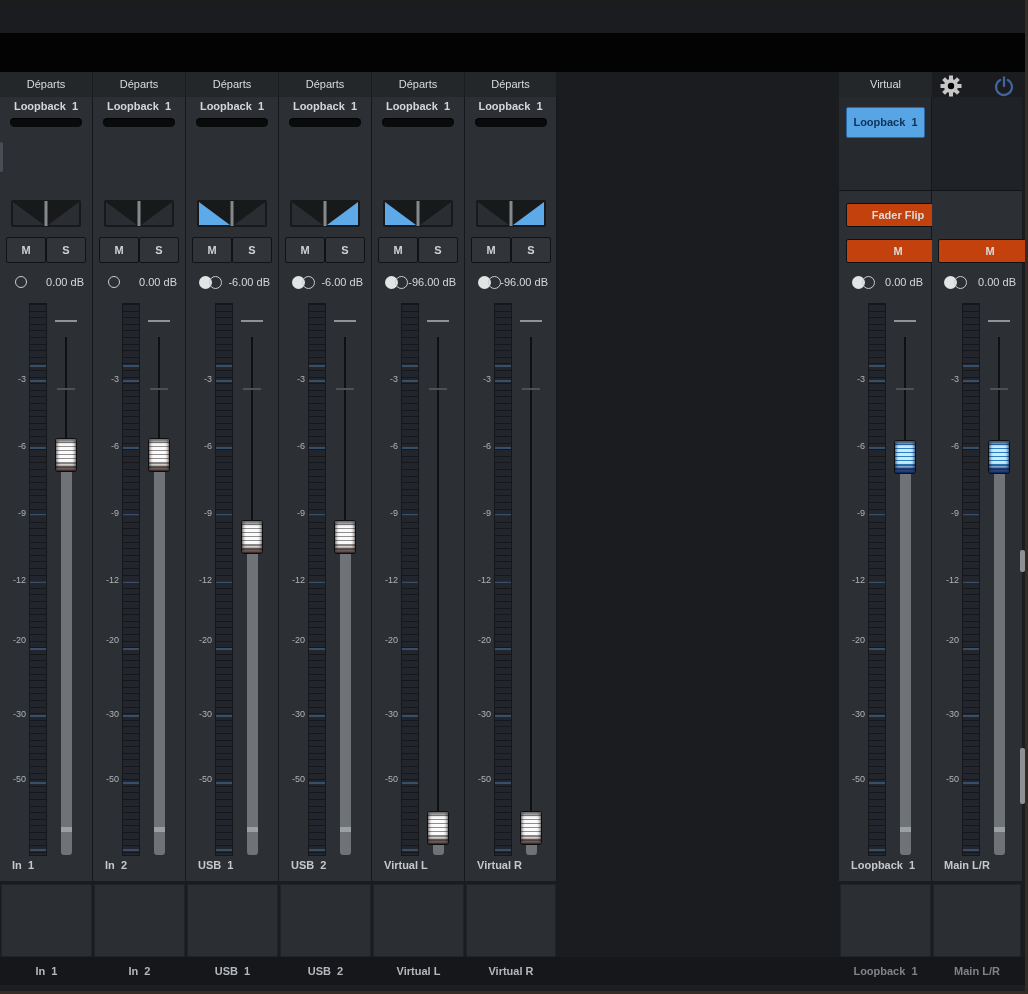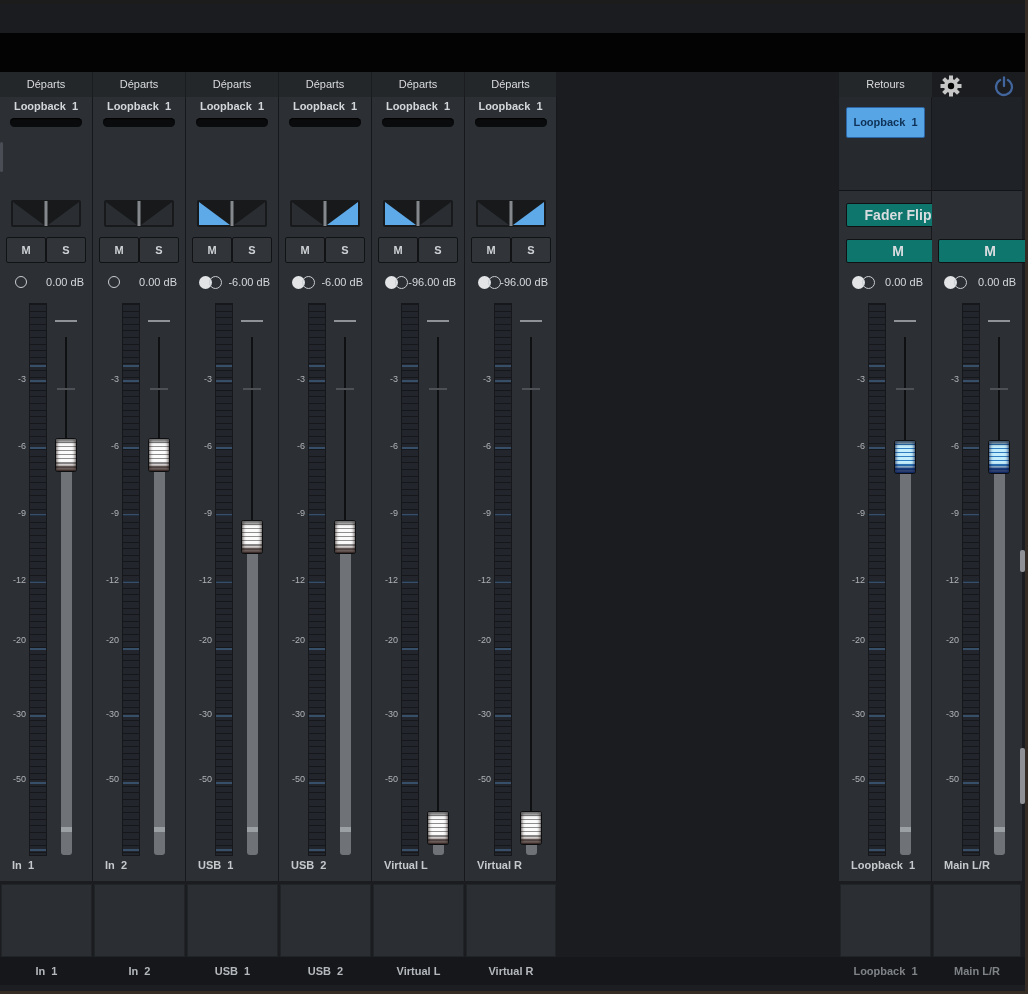--- a/index.html
+++ b/index.html
@@ -73,23 +73,23 @@
   .cap.blue{background:repeating-linear-gradient(to bottom,#c4eefb 0 2.6px,#2f7cc0 2.6px 4.1px);
     box-shadow:inset 0 3px 3px rgba(0,10,40,0.65), inset 0 -6px 4px rgba(10,25,80,0.85);}
   .strip-name{position:absolute;left:12px;top:762px;font-size:11px;font-weight:bold;color:#c6c9cc;white-space:pre;}
   
   .ret-top{position:absolute;left:0;top:0;width:100%;height:93px;background:#26292d;}
   .ret-top.dark{background:#1f2226;}
   .ret-divider{position:absolute;left:0;top:93px;width:100%;height:1px;background:#121417;}
   .blue-btn{position:absolute;left:7px;top:10px;width:79px;height:31px;background:#58a5e6;
     border:1px solid #2c66a4;border-radius:2px;box-sizing:border-box;color:#0e3257;
     font-size:11px;font-weight:bold;text-align:center;line-height:29px;white-space:pre;}
-  .wide-btn{position:absolute;left:7px;width:104px;height:24px;background:#0f766e;
+  .wide-btn{position:absolute;left:7px;width:104px;height:24px;background:#c2410c;
     border:1px solid #0f1113;border-radius:2px;box-sizing:border-box;color:#dadde0;
-    font-size:14px;font-weight:bold;text-align:center;line-height:22px;white-space:pre;}
+    font-size:11px;font-weight:bold;text-align:center;line-height:22px;white-space:pre;}
   .wide-btn.flip{top:106px;} .wide-btn.rmute{top:142px;}
   
   .boxes-row{position:absolute;left:0;top:884px;width:1028px;height:73px;background:#1a1c1f;}
   .box{position:absolute;top:0;height:73px;background:#2b2e33;border:1px solid #212427;box-sizing:border-box;}
   .bottom-strip{position:absolute;left:0;top:957px;width:1028px;height:28px;background:#15171a;}
   .bottom-lbl{position:absolute;top:0;height:28px;line-height:28px;text-align:center;
     font-size:11px;font-weight:bold;color:#b4b8bc;white-space:pre;}
   .bottom-lbl.dim{color:#7f8387;}
   .bottom-edge{position:absolute;left:0;top:985px;width:1028px;height:9px;background:#1c1e21;
     border-bottom:3px solid #352c25;box-sizing:border-box;}
@@ -125,21 +125,21 @@
       <line x1="11" y1="2.5" x2="11" y2="11" stroke="#41659c" stroke-width="2.3" stroke-linecap="round"></line>
     </svg>
   </div>
 
   <div class="hdr-cell" style="left:0;width:93px">Départs</div>
   <div class="hdr-cell" style="left:93px;width:93px">Départs</div>
   <div class="hdr-cell" style="left:186px;width:93px">Départs</div>
   <div class="hdr-cell" style="left:279px;width:93px">Départs</div>
   <div class="hdr-cell" style="left:372px;width:93px">Départs</div>
   <div class="hdr-cell" style="left:465px;width:92px">Départs</div>
-  <div class="hdr-cell" style="left:839px;width:94px">Retours</div>
+  <div class="hdr-cell" style="left:839px;width:94px">Virtual</div>
 
   <div class="strip" style="left:0">
     <div class="send-label">Loopback  1</div>
     <div class="send-pill"></div>
     <div class="pan center">
       <svg width="70" height="27" viewBox="0 0 70 27">
         <path class="tri tri-left" d="M2,2 L2,25 L33,25 Z"></path>
         <path class="tri tri-right" d="M37,25 L68,25 L68,2 Z"></path>
         <rect class="cline" x="33.5" y="1" width="3" height="25"></rect>
       </svg>

